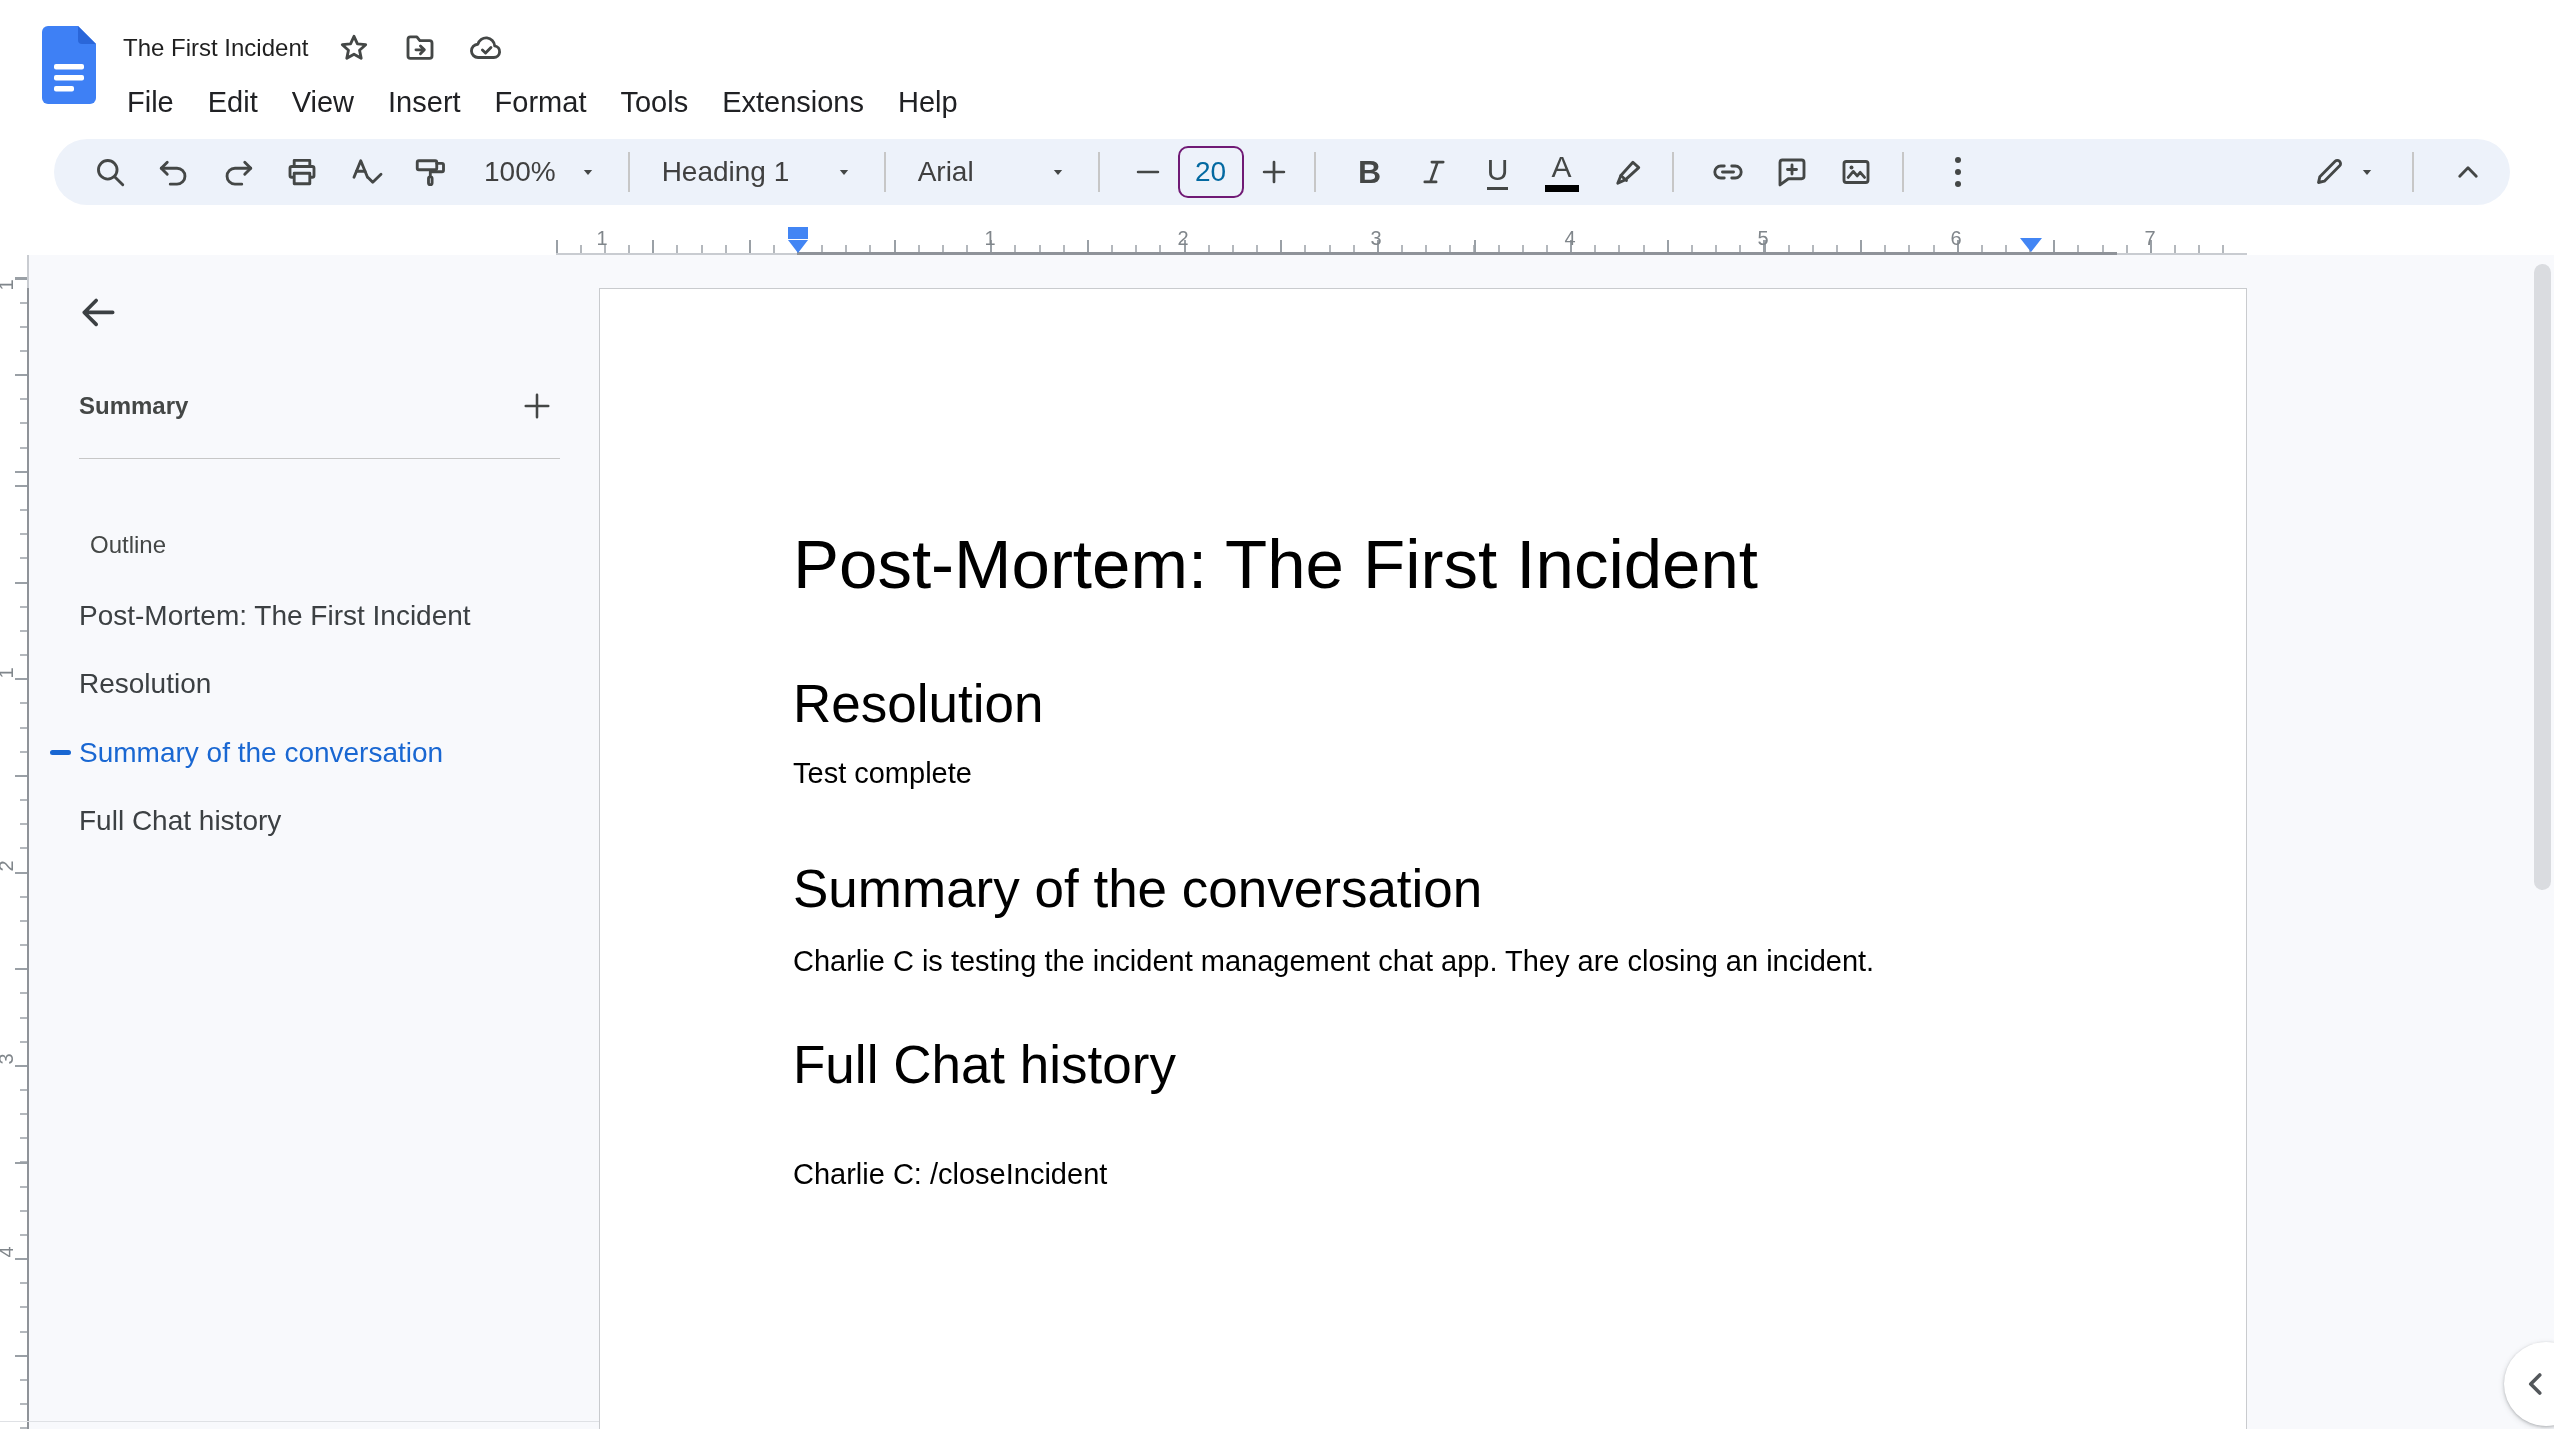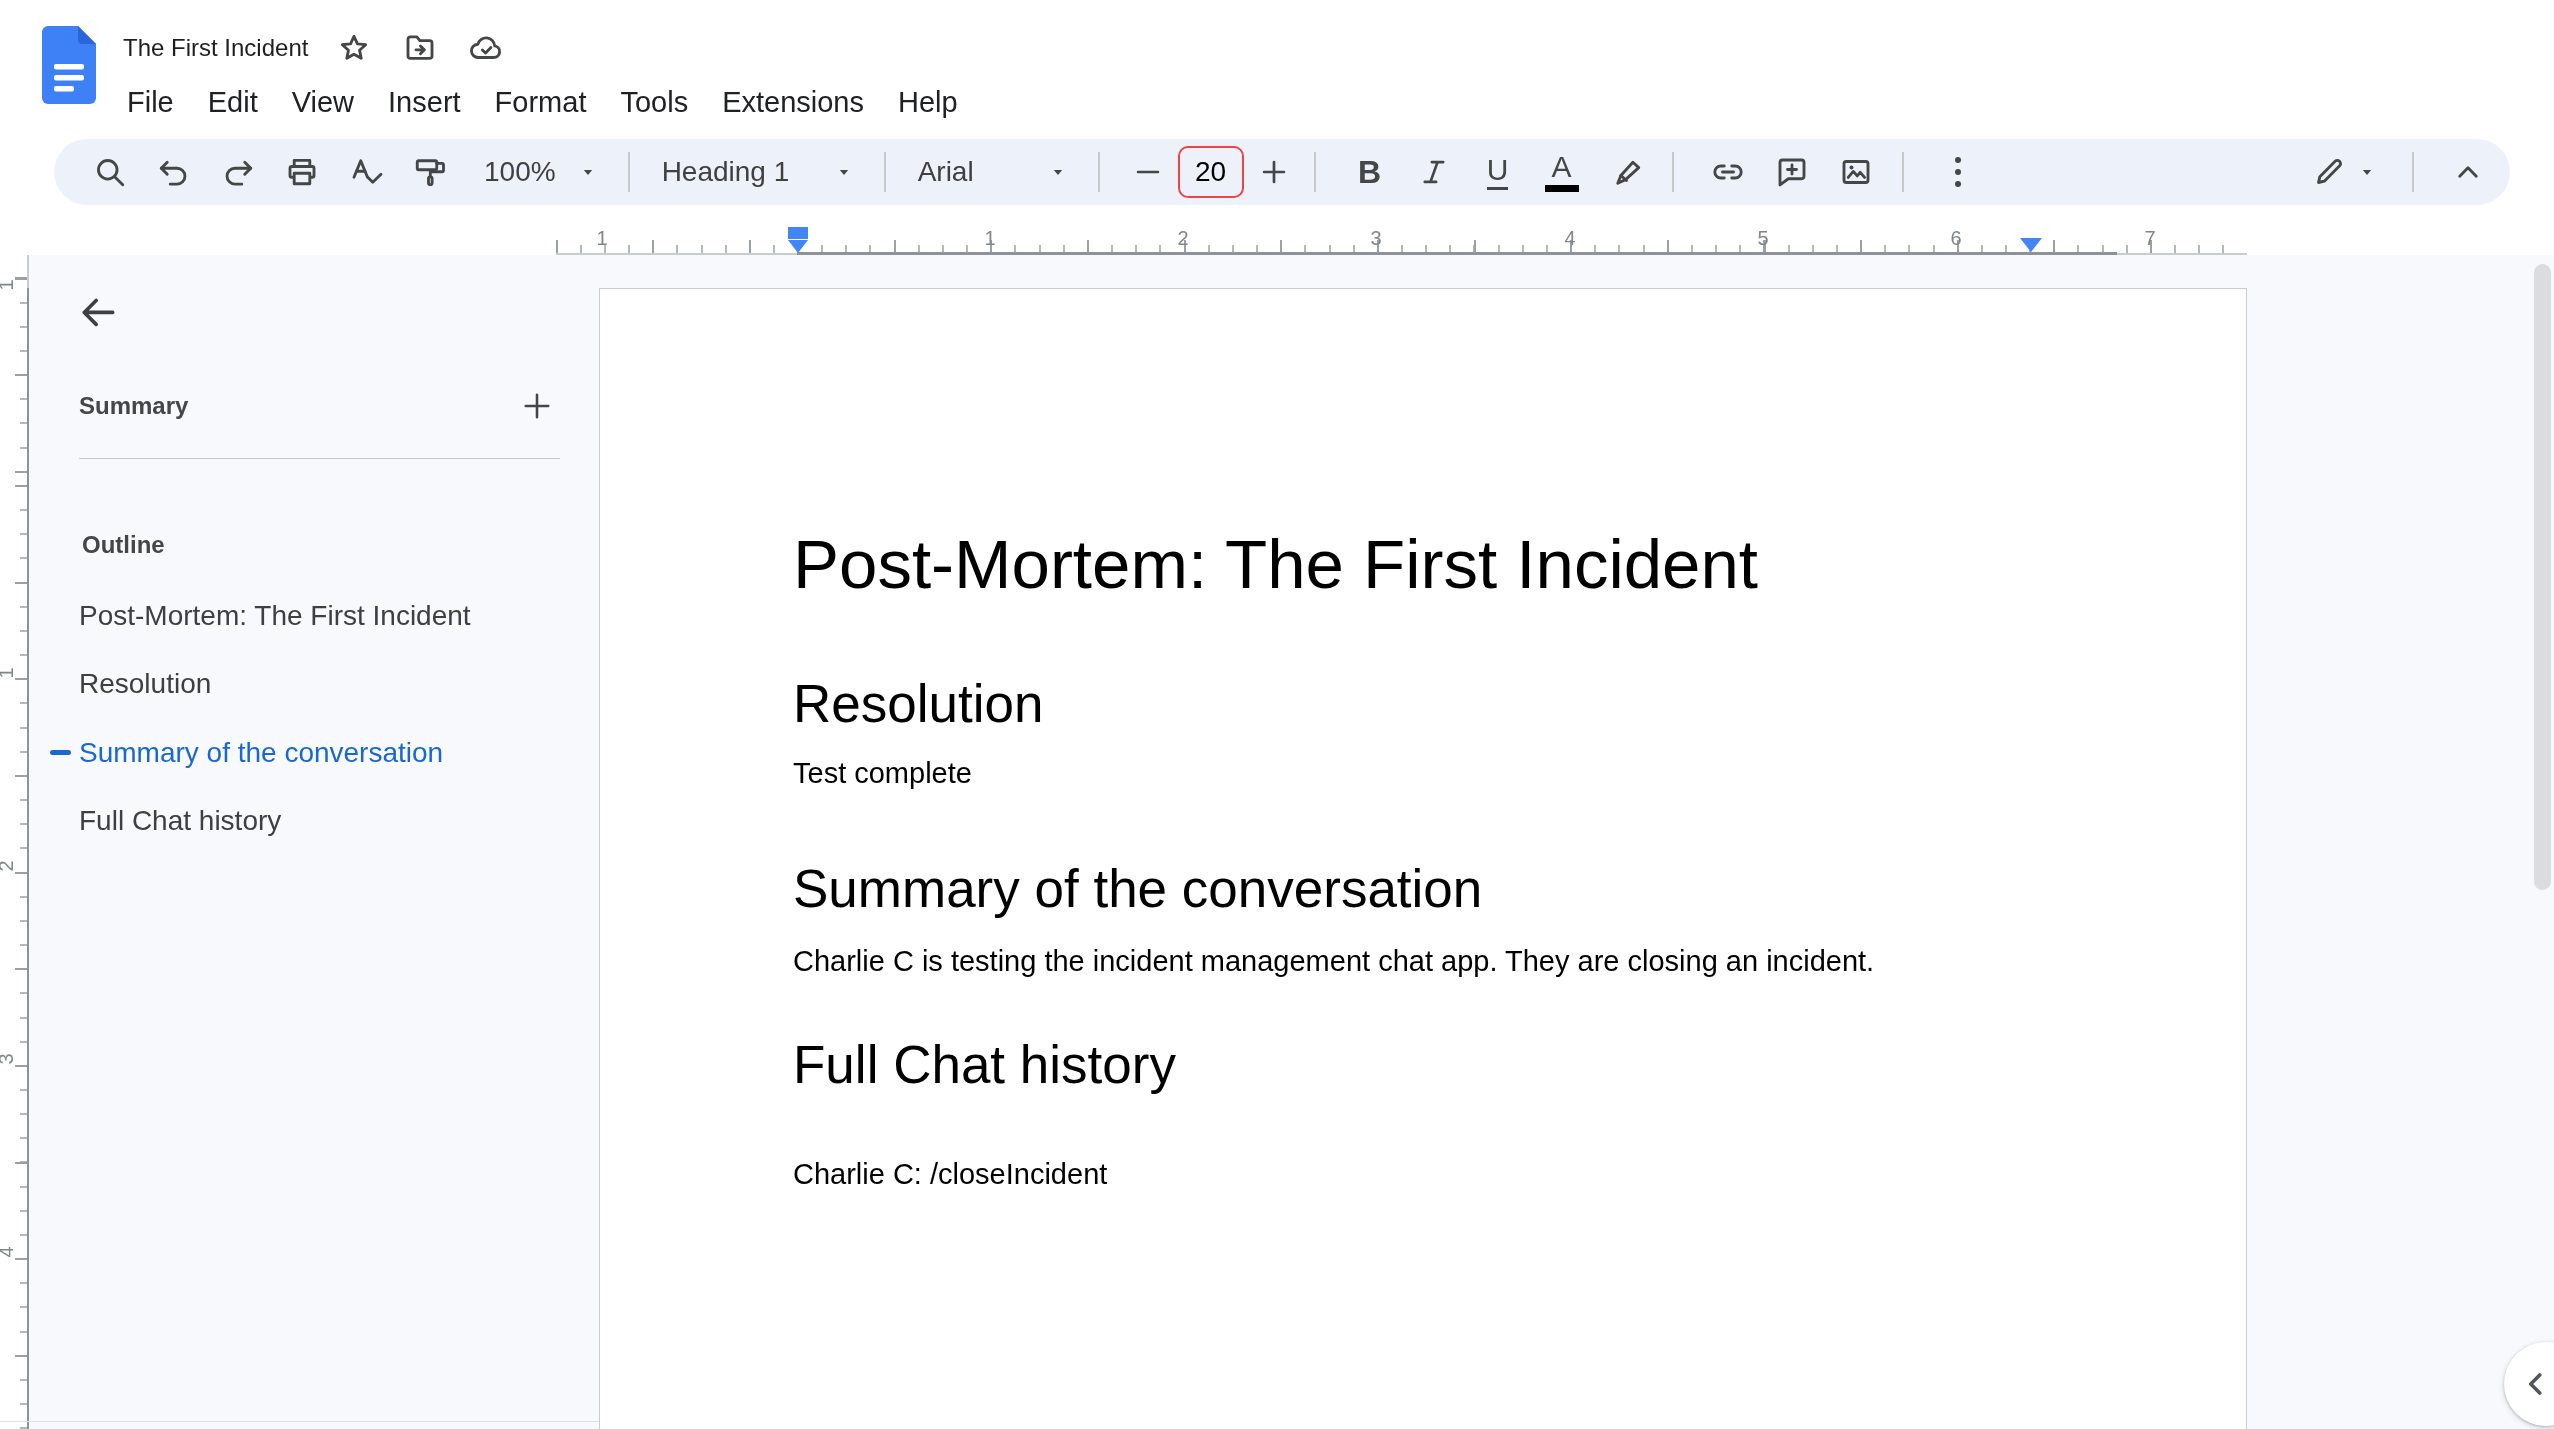--- a/index.html
+++ b/index.html
@@ -24,22 +24,22 @@
            background:#edf2fa;display:flex;align-items:center;padding:0;box-sizing:border-box;}
   .tb-btn{width:56px;height:56px;margin-left:8px;border-radius:8px;display:flex;align-items:center;justify-content:center;cursor:pointer;flex:0 0 auto;}
   .tb-btn:first-child{margin-left:28px;}
   .tb-divider{width:2px;height:40px;background:#c7c7c7;margin:0 18px;flex:0 0 auto;}
   .tb-select{display:flex;align-items:center;height:56px;border-radius:8px;cursor:pointer;flex:0 0 auto;}
   .tb-select .lbl{font-size:28px;color:#404040;padding-left:14px;white-space:nowrap;}
   .caret{margin:0 12px 0 22px;}
   #zoom-select{margin-left:12px;}
   #style-select{width:218px;justify-content:space-between;}
   #font-select{width:176px;justify-content:space-between;}
-  #font-size-box{width:62px;height:48px;border:2px solid #ef4444;border-radius:10px;margin:8px 8px;
-                 display:flex;align-items:center;justify-content:center;font-size:28px;color:#000000;cursor:text;flex:0 0 auto;}
+  #font-size-box{width:62px;height:48px;border:2px solid #701a75;border-radius:10px;margin:8px 8px;
+                 display:flex;align-items:center;justify-content:center;font-size:28px;color:#0369a1;cursor:text;flex:0 0 auto;}
   .glyph-b{font-size:32px;font-weight:700;color:#444746;}
   .glyph-u{font-size:30px;color:#444746;line-height:1;text-align:center;}
   .glyph-u .bar{height:3px;background:#444746;margin-top:2px;}
   .glyph-a{font-size:30px;color:#444746;line-height:1;text-align:center;}
   .glyph-a .bar{height:7px;background:#000;margin-top:3px;width:34px;}
   .kebab{display:flex;flex-direction:column;gap:6px;align-items:center;}
   .kebab i{width:6px;height:6px;border-radius:50%;background:#444746;}
   #mode-group{margin-left:auto;display:flex;align-items:center;}
   #mode-btn{width:100px;height:56px;border-radius:28px;display:flex;align-items:center;justify-content:center;cursor:pointer;}
   #collapse-btn{margin-right:14px;}
@@ -79,21 +79,21 @@
   .doc-h{position:absolute;left:193px;font-size:53px;line-height:62px;color:#000;white-space:nowrap;}
   .doc-p{position:absolute;left:193px;font-size:29px;line-height:35px;color:#000;white-space:nowrap;}
 
   
   #sidebar{position:absolute;left:0;top:255px;width:575px;height:1174px;}
   #back-btn{position:absolute;left:62px;top:22px;width:72px;height:72px;border-radius:50%;display:flex;align-items:center;justify-content:center;cursor:pointer;}
   #summary-row{position:absolute;left:79px;top:128px;width:481px;height:46px;display:flex;align-items:center;justify-content:space-between;}
   #summary-label{font-size:24px;font-weight:600;color:#444746;}
   #add-summary-btn{width:46px;height:46px;display:flex;align-items:center;justify-content:center;border-radius:50%;cursor:pointer;}
   #summary-divider{position:absolute;left:79px;top:203px;width:481px;height:1px;background:#c7c7c7;}
-  #outline-label{position:absolute;left:82px;top:276px;font-size:24px;font-weight:700;color:#444746;}
+  #outline-label{position:absolute;left:90px;top:276px;font-size:24px;font-weight:400;color:#444746;}
   .outline-item{position:absolute;left:79px;height:34px;font-size:28px;font-weight:500;color:#3c4043;
                 display:flex;align-items:center;cursor:pointer;white-space:nowrap;}
   .outline-item.active{color:#1967d2;}
   .active-dash{position:absolute;left:50px;width:21px;height:5px;border-radius:3px;background:#1967d2;}
 
   
   #v-scrollbar{position:absolute;left:2534px;top:264px;width:17px;height:626px;border-radius:9px;background:#dadce0;cursor:pointer;}
   #side-fab{position:absolute;left:2504px;top:1342px;width:84px;height:84px;border-radius:50%;background:#fff;
             box-shadow:0 1px 3px rgba(60,64,67,.3),0 2px 6px rgba(60,64,67,.15);cursor:pointer;}
   #side-fab svg{position:absolute;left:14px;top:24px;}

